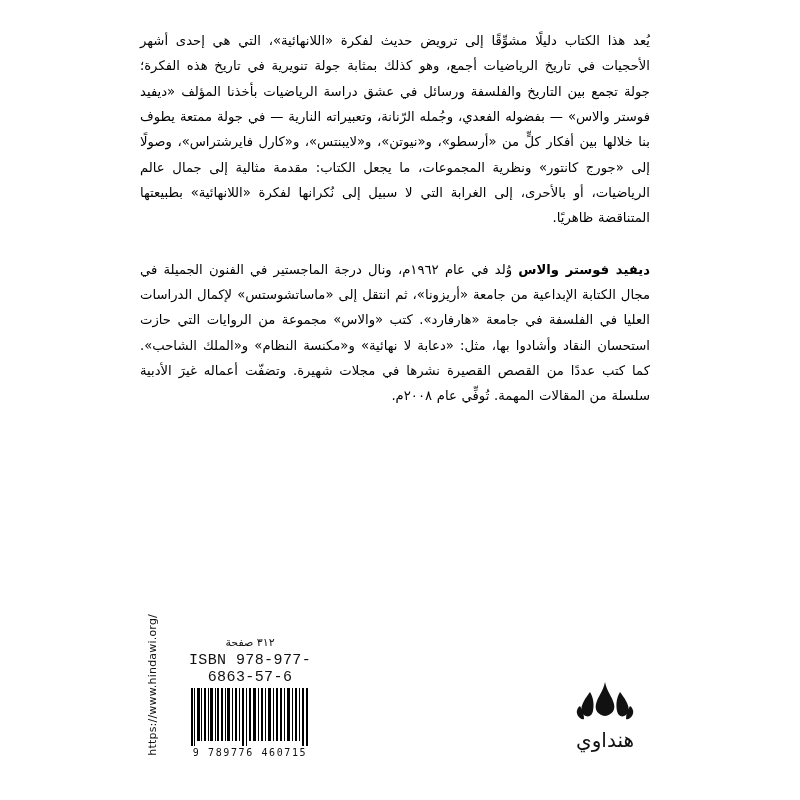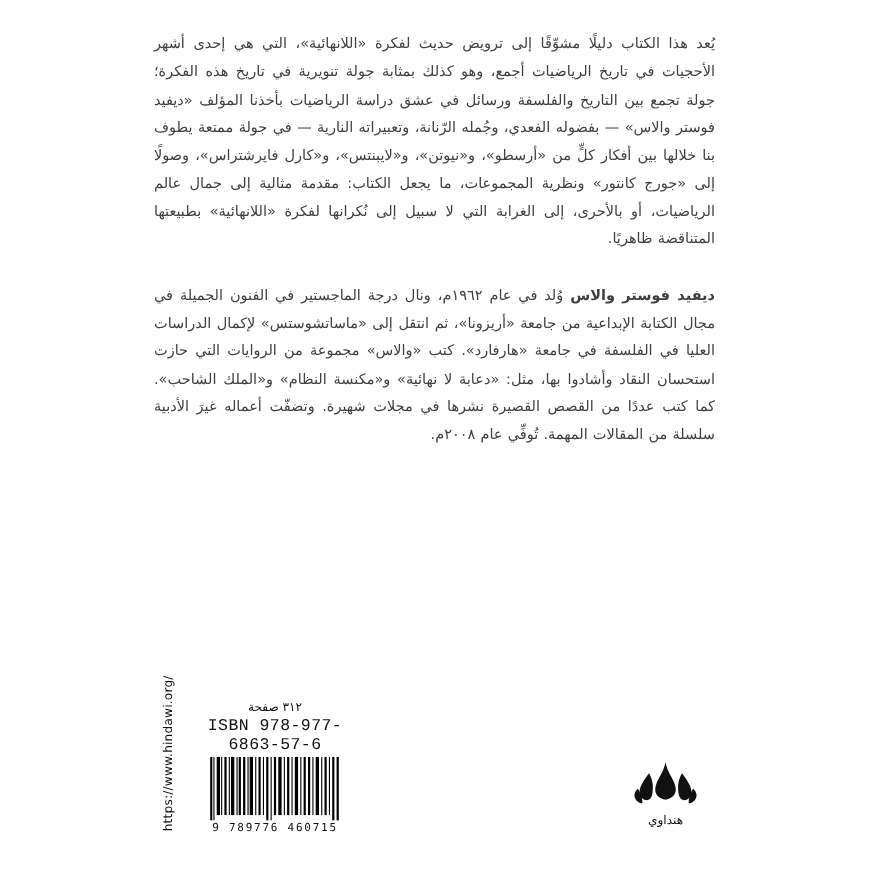--- a/index.html
+++ b/index.html
@@ -27,21 +27,21 @@
     right: 150px;
     width: 510px;
     direction: rtl;
     text-align: justify;
     text-align-last: right;
   }
   .para {
     font-family: "DejaVu Sans", sans-serif;
     font-size: 13.2px;
     line-height: 1.92;
-    color: #404040;
+    color: #000000;
     margin: 0 0 0 0;
     letter-spacing: 0px;
     word-spacing: 0.5px;
   }
   .para + .para {
     margin-top: 26px;
   }
   .author-name {
     font-weight: bold;
   }
@@ -108,21 +108,21 @@
     bottom: 48px;
     width: 90px;
     text-align: center;
   }
   .logo-mark {
     display: block;
     margin: 0 auto 4px auto;
   }
   .logo-word {
     font-family: "DejaVu Sans", sans-serif;
-    font-size: 11px;
+    font-size: 20px;
     color: #111;
     direction: rtl;
     letter-spacing: 0px;
   }
 </style>
 </head>
 <body>
 
 <div class="page">
 

